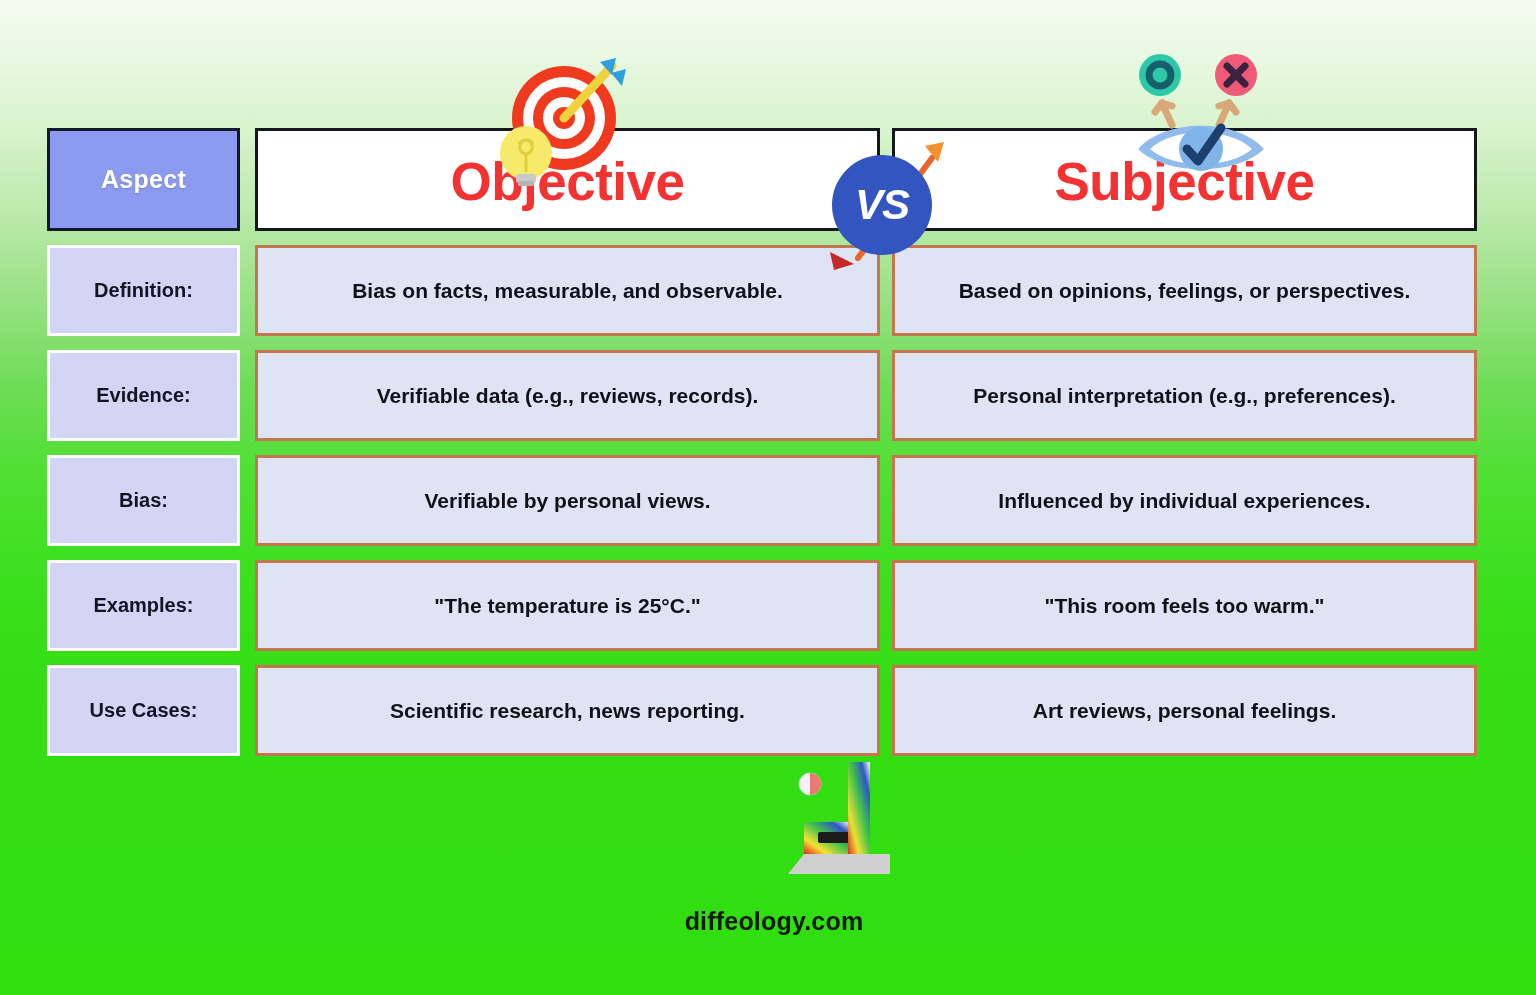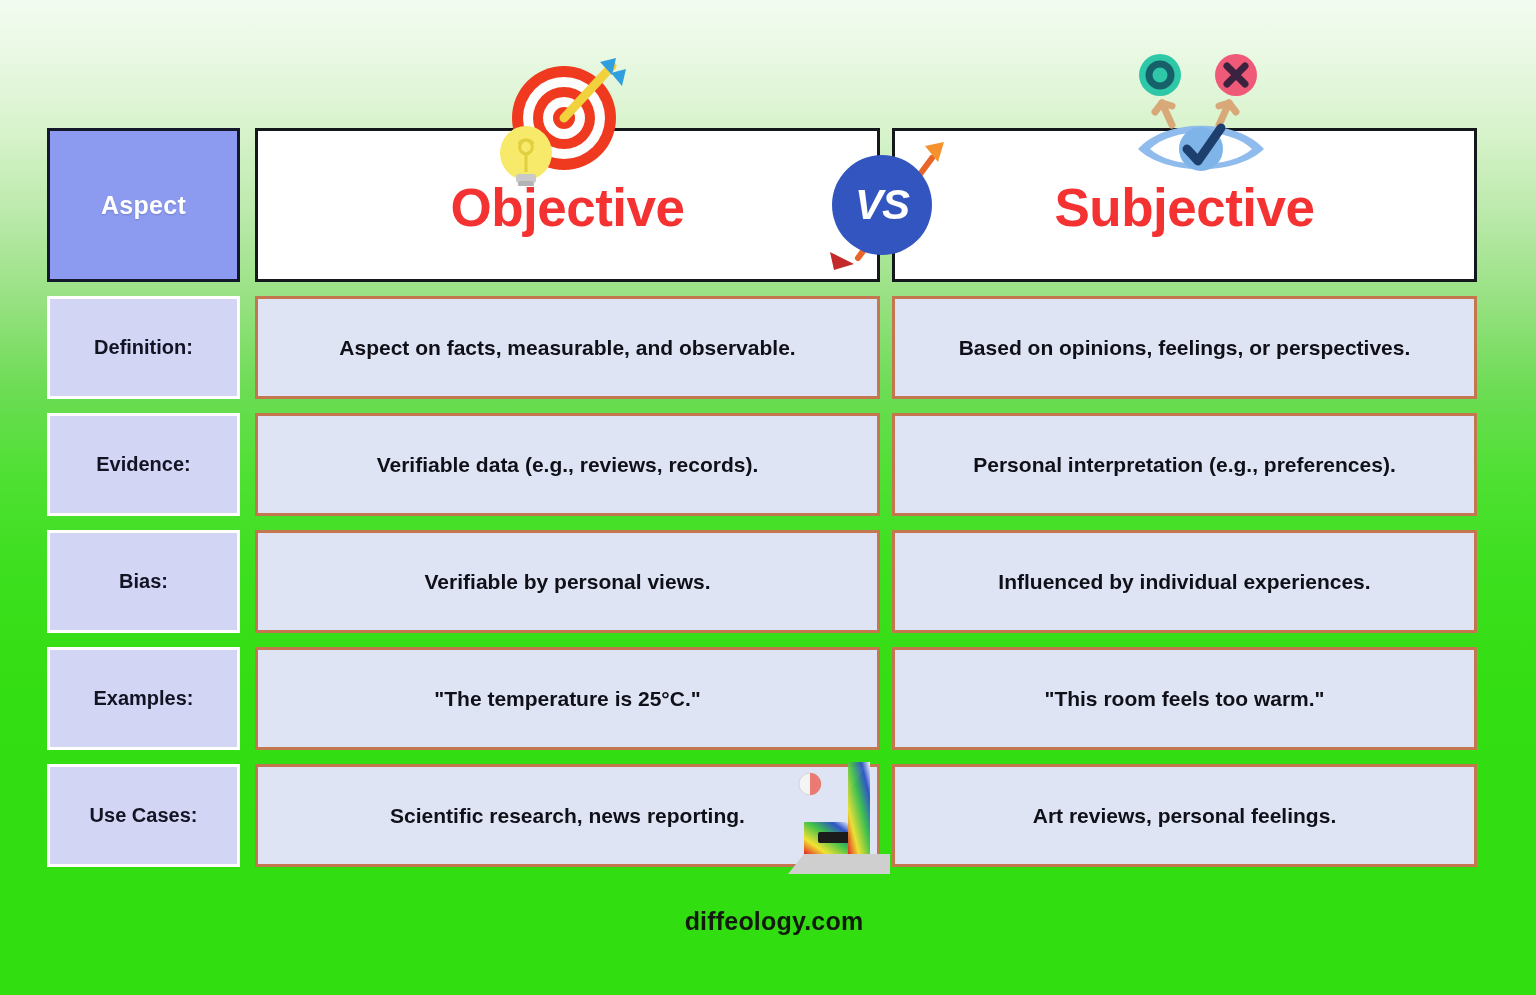--- a/index.html
+++ b/index.html
@@ -40,21 +40,21 @@
 
   .row + .row { margin-top: 14px; }
 
   .col-aspect { width: 193px; flex: 0 0 193px; }
   .gap-a      { width: 15px; flex: 0 0 15px; }
   .col-obj    { width: 625px; flex: 0 0 625px; }
   .gap-b      { width: 12px; flex: 0 0 12px; }
   .col-sub    { flex: 1 1 auto; }
 
   
-  .header-row { height: 154px; }
+  .header-row { height: 103px; }
 
   .cell-aspect-head {
     background: #8c9bf0;
     border: 3px solid #13182b;
     display: flex;
     align-items: center;
     justify-content: center;
     color: #ffffff;
     font-size: 25px;
     font-weight: bold;
@@ -74,21 +74,21 @@
   .head-title {
     font-size: 53px;
     font-weight: bold;
     color: #f53232;
     letter-spacing: -0.5px;
     line-height: 1;
     margin-top: 4px;
   }
 
   
-  .body-row { height: 103px; }
+  .body-row { height: 91px; }
 
   .cell-label {
     background: #d3d5f5;
     border: 3px solid #ffffff;
     display: flex;
     align-items: center;
     justify-content: center;
     color: #121323;
     font-size: 20px;
     font-weight: bold;
@@ -248,21 +248,21 @@
     </div>
     <div class="gap-b"></div>
     <div class="col-sub cell-head">
       <span class="head-title">Subjective</span>
     </div>
   </div>
 
   <div class="row body-row">
     <div class="col-aspect cell-label">Definition:</div>
     <div class="gap-a"></div>
-    <div class="col-obj cell-content">Aspect on facts, measurable, and observable.</div>
+    <div class="col-obj cell-content">Bias on facts, measurable, and observable.</div>
     <div class="gap-b"></div>
     <div class="col-sub cell-content">Based on opinions, feelings, or perspectives.</div>
   </div>
 
   <div class="row body-row">
     <div class="col-aspect cell-label">Evidence:</div>
     <div class="gap-a"></div>
     <div class="col-obj cell-content">Verifiable data (e.g., reviews, records).</div>
     <div class="gap-b"></div>
     <div class="col-sub cell-content">Personal interpretation (e.g., preferences).</div>

